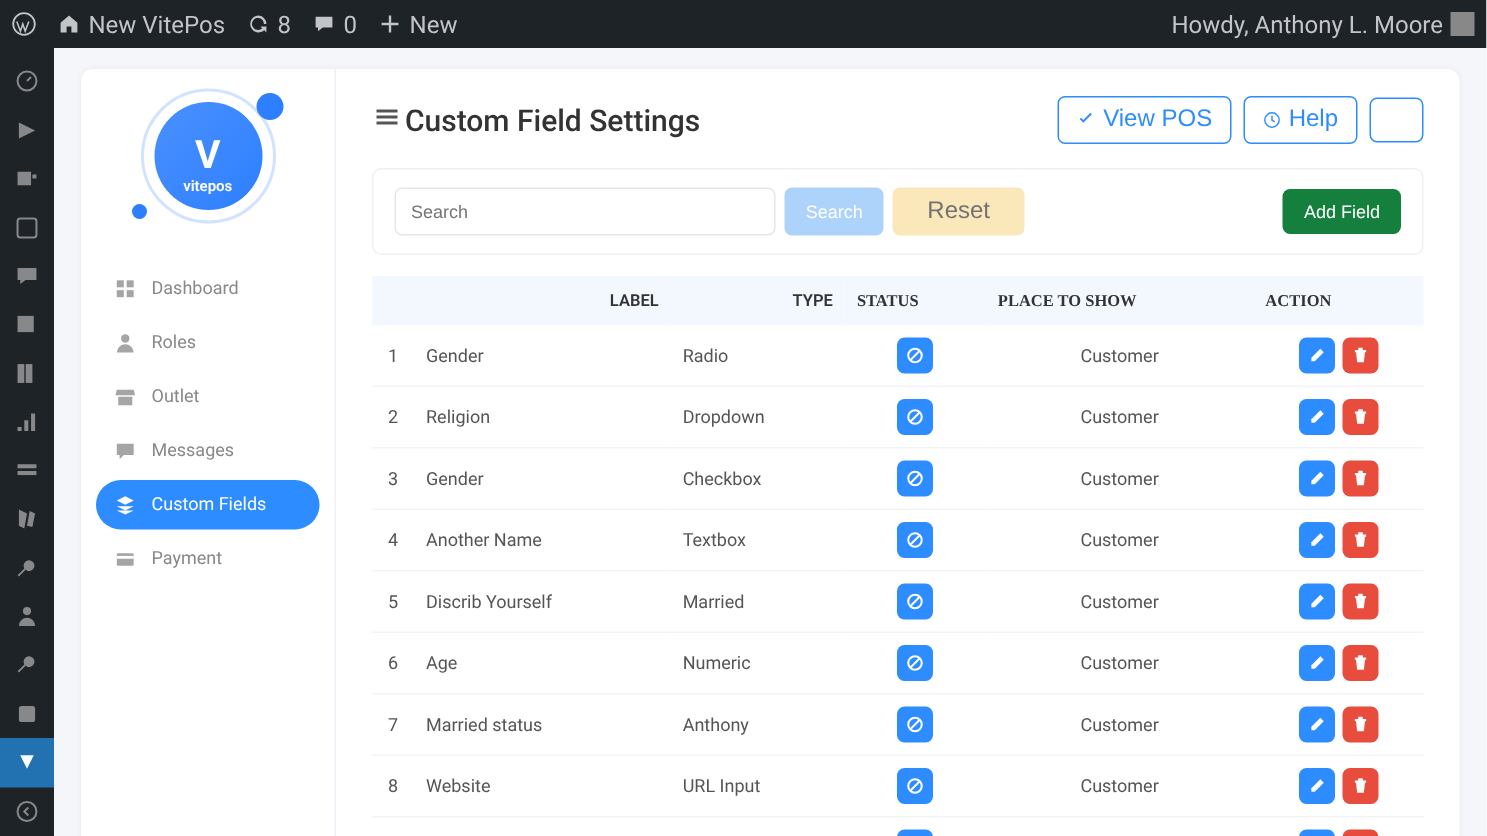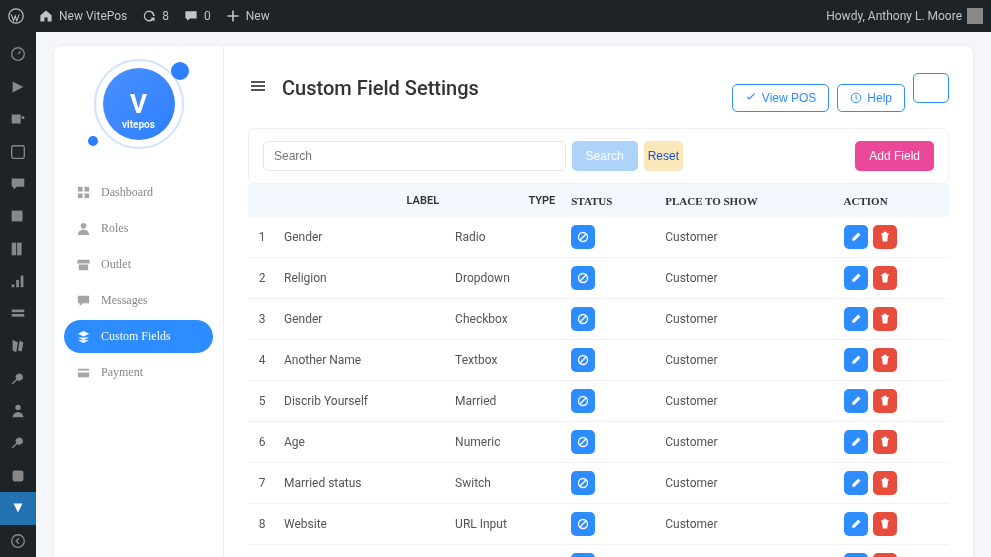--- a/index.html
+++ b/index.html
@@ -1,19 +1,19 @@
 <!DOCTYPE html>
 <html><head>
   <meta charset="utf-8">
   <style>
     * { margin: 0; padding: 0; box-sizing: border-box; }
     body { font-family: -apple-system, BlinkMacSystemFont, "Segoe UI", Roboto, sans-serif; background: #f5f6fa; font-size: 13px; color: #333; }
     
     
-    .wp-admin-bar { background: #1d2327; color: #c3c4c7; height: 32px; display: flex; align-items: center; justify-content: space-between; padding: 0 8px; font-size: 12px; }
+    .wp-admin-bar { background: #1d2327; color: #c3c4c7; height: 32px; display: flex; align-items: center; justify-content: space-between; padding: 0 8px; font-size: 16px; }
     .wp-admin-left, .wp-admin-right { display: flex; align-items: center; gap: 14px; }
     .wp-admin-item { display: flex; align-items: center; gap: 5px; cursor: pointer; color: #c3c4c7; }
     .wp-admin-item svg { width: 16px; height: 16px; fill: #c3c4c7; }
     .wp-avatar { width: 16px; height: 16px; background: #888; }
     
     
     .wp-sidebar { position: fixed; left: 0; top: 32px; bottom: 0; width: 36px; background: #1d2327; display: flex; flex-direction: column; padding-top: 6px; }
     .wp-sidebar-item { width: 36px; height: 34px; display: flex; align-items: center; justify-content: center; cursor: pointer; }
     .wp-sidebar-item svg { width: 18px; height: 18px; fill: #888; }
     .wp-sidebar-item.active { background: #2271b1; }
@@ -26,51 +26,51 @@
     
     .app-sidebar { width: 170px; border-right: 1px solid #eef0f5; padding: 14px 10px; }
     .logo-wrap { text-align: center; margin-bottom: 16px; position: relative; height: 100px; }
     .logo-circle { width: 72px; height: 72px; border-radius: 50%; background: linear-gradient(135deg,#4a90ff,#2d7fff); display: inline-flex; align-items: center; justify-content: center; position: relative; top: 8px; }
     .logo-circle::before { content:''; position:absolute; width:86px; height:86px; border:2px solid #4a90ff; border-radius:50%; opacity:.25; }
     .logo-dot1 { position:absolute; width:18px; height:18px; background:#2d7fff; border-radius:50%; top:2px; right:24px;}
     .logo-dot2 { position:absolute; width:10px; height:10px; background:#2d7fff; border-radius:50%; bottom:14px; left:24px;}
     .logo-v { color:#fff; font-weight:700; font-size:26px; }
     .logo-text { color:#fff; font-size:10px; font-weight:600; position:absolute; bottom:10px; width:100%; left:0; }
     
-    .nav-item { display: flex; align-items: center; gap: 10px; padding: 9px 12px; border-radius: 18px; font-size: 12px; color: #888; cursor: pointer; margin-bottom: 3px; font-family: Liberation Serif, serif; }
+    .nav-item { display: flex; align-items: flex-start; gap: 10px; padding: 9px 12px; border-radius: 18px; font-size: 12px; color: #888; cursor: pointer; margin-bottom: 3px; }
     .nav-item.active { background: #2d8cff; color: #fff; }
     .nav-item svg { width: 15px; height: 15px; fill: currentColor; opacity: .75; }
     .nav-item.active svg { opacity: 1; }
     
     
     .content { flex: 1; padding: 18px 24px; }
     .header { display: flex; align-items: center; justify-content: space-between; margin-bottom: 16px; }
-    .header-left { display: flex; align-items: flex-start; gap: 14px; }
+    .header-left { display: flex; align-items: center; gap: 2px; }
     .hamburger svg { width: 20px; height: 20px; fill: #555; }
     .page-title { font-size: 20px; font-weight: 500; color: #333; }
     .header-btns { display: flex; gap: 8px; align-items: center; }
-    .btn-outline { border: 1px solid #2d8cff; color: #2d8cff; background: #fff; border-radius: 5px; padding: 6px 12px; font-size: 12px; display: inline-flex; align-items: center; gap: 5px; cursor: pointer; margin-top: 20px; }
+    .btn-outline { border: 1px solid #2d8cff; color: #2d8cff; background: #fff; border-radius: 5px; padding: 6px 12px; font-size: 16px; display: inline-flex; align-items: center; gap: 5px; cursor: pointer; }
     .btn-outline svg { width: 12px; height: 12px; fill: #2d8cff; }
     .theme-toggle { border:1px solid #2d8cff; border-radius:5px; width:36px; height:30px; display:inline-flex; align-items:center; justify-content:center; cursor:pointer;}
     .theme-toggle svg { width:16px; height:16px; fill:#2d8cff;}
     
     
-    .toolbar { border:1px solid #eef0f5; border-radius:6px; padding:12px 14px; display:flex; align-items:center; justify-content:space-between;gap:16px; }
+    .toolbar { border:1px solid #eef0f5; border-radius:6px; padding:12px 14px; margin-bottom:14px; display:flex; align-items:center; justify-content:space-between;gap:16px; }
     .search-group { display:flex; gap:6px; flex:1; max-width:420px; }
     .search-input { flex:1; border:1px solid #e3e6ed; border-radius:5px; padding:7px 10px; font-size:12px; }
     .btn-search { background:#aed3fb; color:#fff; border:none; border-radius:5px; padding:7px 14px; font-size:12px; cursor:pointer; }
-    .btn-reset { background:#fbe8ba; color:#1d4ed8; border:none; border-radius:5px; padding:7px 4px; font-size:12px; cursor:pointer; }
-    .btn-primary { background:#ec4899; color:#fff; border:none; border-radius:5px; padding:8px 14px; font-size:12px; cursor:pointer; }
+    .btn-reset { background:#fbe8ba; color:#737373; border:none; border-radius:5px; padding:7px 23px; font-size:16px; cursor:pointer; }
+    .btn-primary { background:#15803d; color:#fff; border:none; border-radius:5px; padding:8px 14px; font-size:12px; cursor:pointer; }
     
     
     .tbl { width:100%; border-collapse:collapse; font-size:12px; }
     .tbl thead th { background:#f3f8ff; padding:10px 8px; text-align:right; font-weight:600; font-size:11px; color:#333; }
     .tbl thead th.center { text-align:left;font-family:Liberation Serif, serif; }
     .tbl tbody td { padding:8px; border-bottom:1px solid #f2f3f7; color:#555; }
-    .tbl tbody td.center { text-align:left; }
+    .tbl tbody td.center { text-align:center; }
     .row-num { color:#aaa; width:24px; text-align:center; }
     .pill { width:24px; height:24px; border-radius:5px; display:inline-flex; align-items:center; justify-content:center; }
     .pill-blue { background:#2d8cff; }
     .pill-red { background:#e74c3c; }
     .pill svg { width:12px; height:12px; fill:#fff; }
     .actions { display:inline-flex; gap:5px; justify-content:center;}
   </style>
 </head>
 <body>
 
@@ -451,21 +451,21 @@
                   <span class="pill pill-red">
                     <svg viewBox="0 0 16 16">
                       <path d="M4 5h8l-1 9H5zM3 3h10v2H3zM6 1h4v2H6z" fill="#fff"></path>
                     </svg>
                   </span>
                 </span></td>
             </tr>
             <tr>
               <td class="row-num">7</td>
               <td>Married status</td>
-              <td>Switch</td>
+              <td>Anthony</td>
               <td class="center"><span class="pill pill-blue">
                   <svg viewBox="0 0 16 16">
                     <circle cx="8" cy="8" r="6" fill="none" stroke="#fff" stroke-width="1.8"></circle>
                     <line x1="4" y1="12" x2="12" y2="4" stroke="#fff" stroke-width="1.8"></line>
                   </svg>
                 </span></td>
               <td class="center">Customer</td>
               <td class="center"><span class="actions">
                   <span class="pill pill-blue">
                     <svg viewBox="0 0 16 16">

